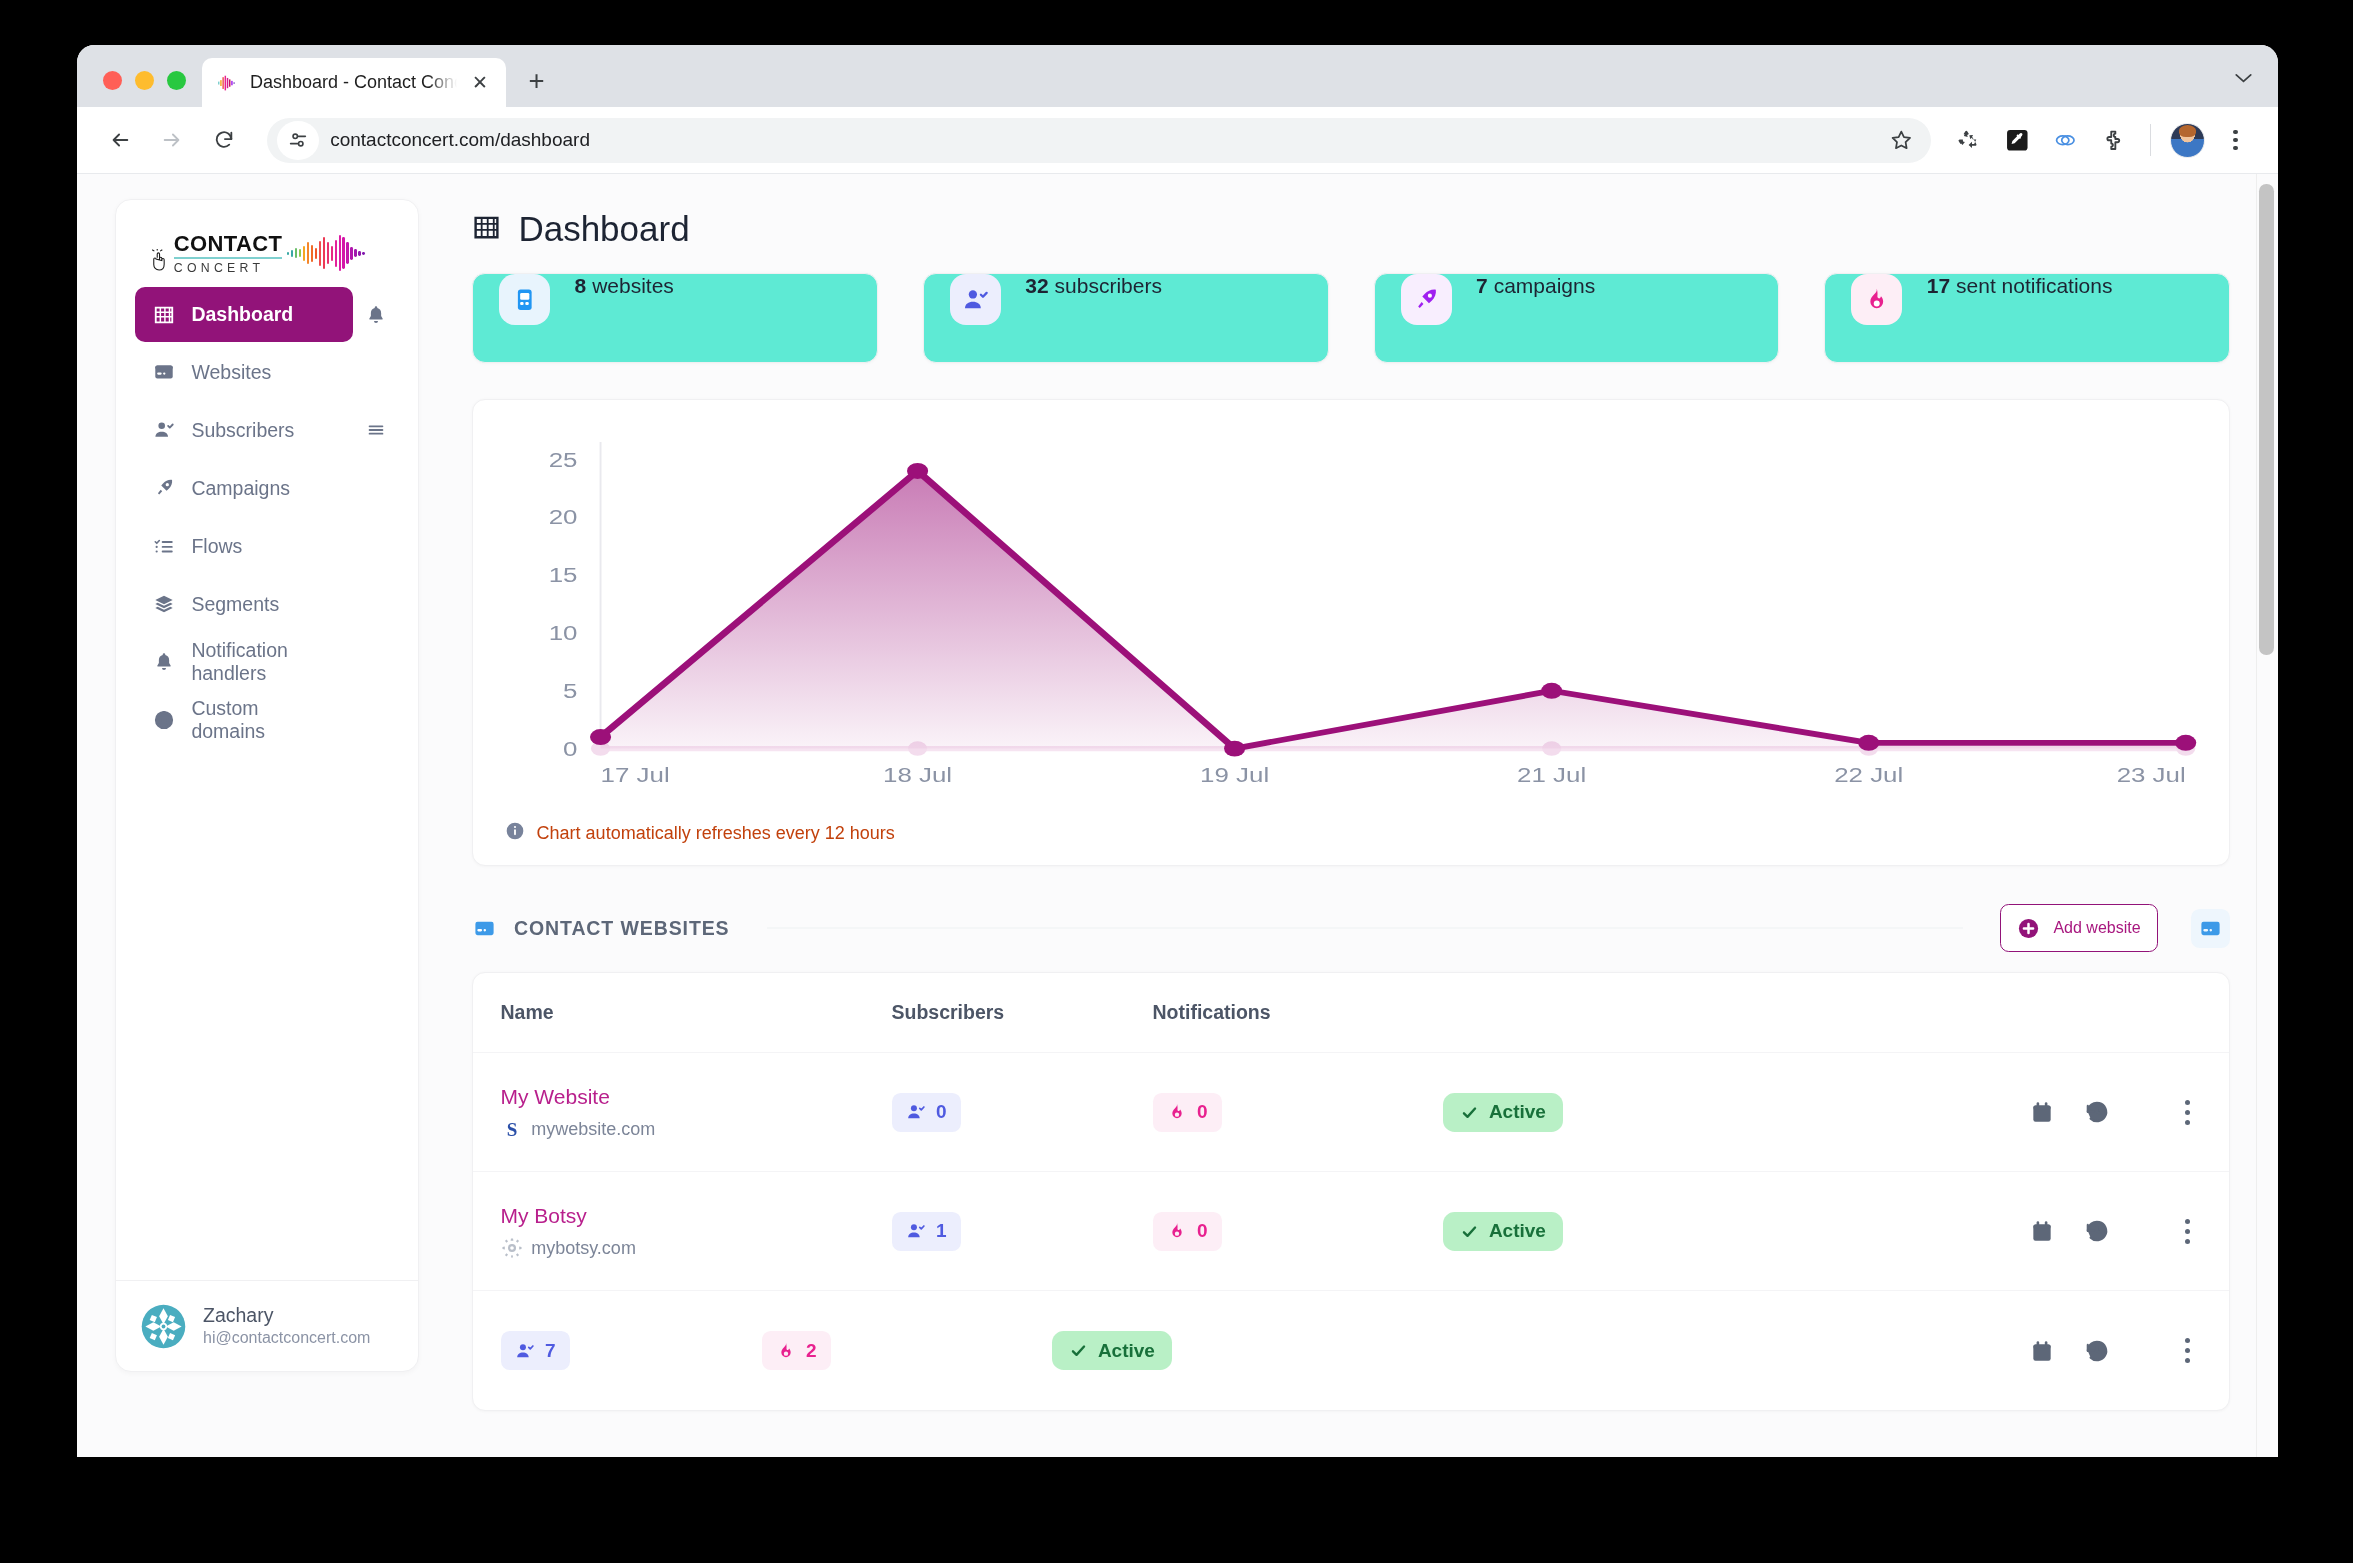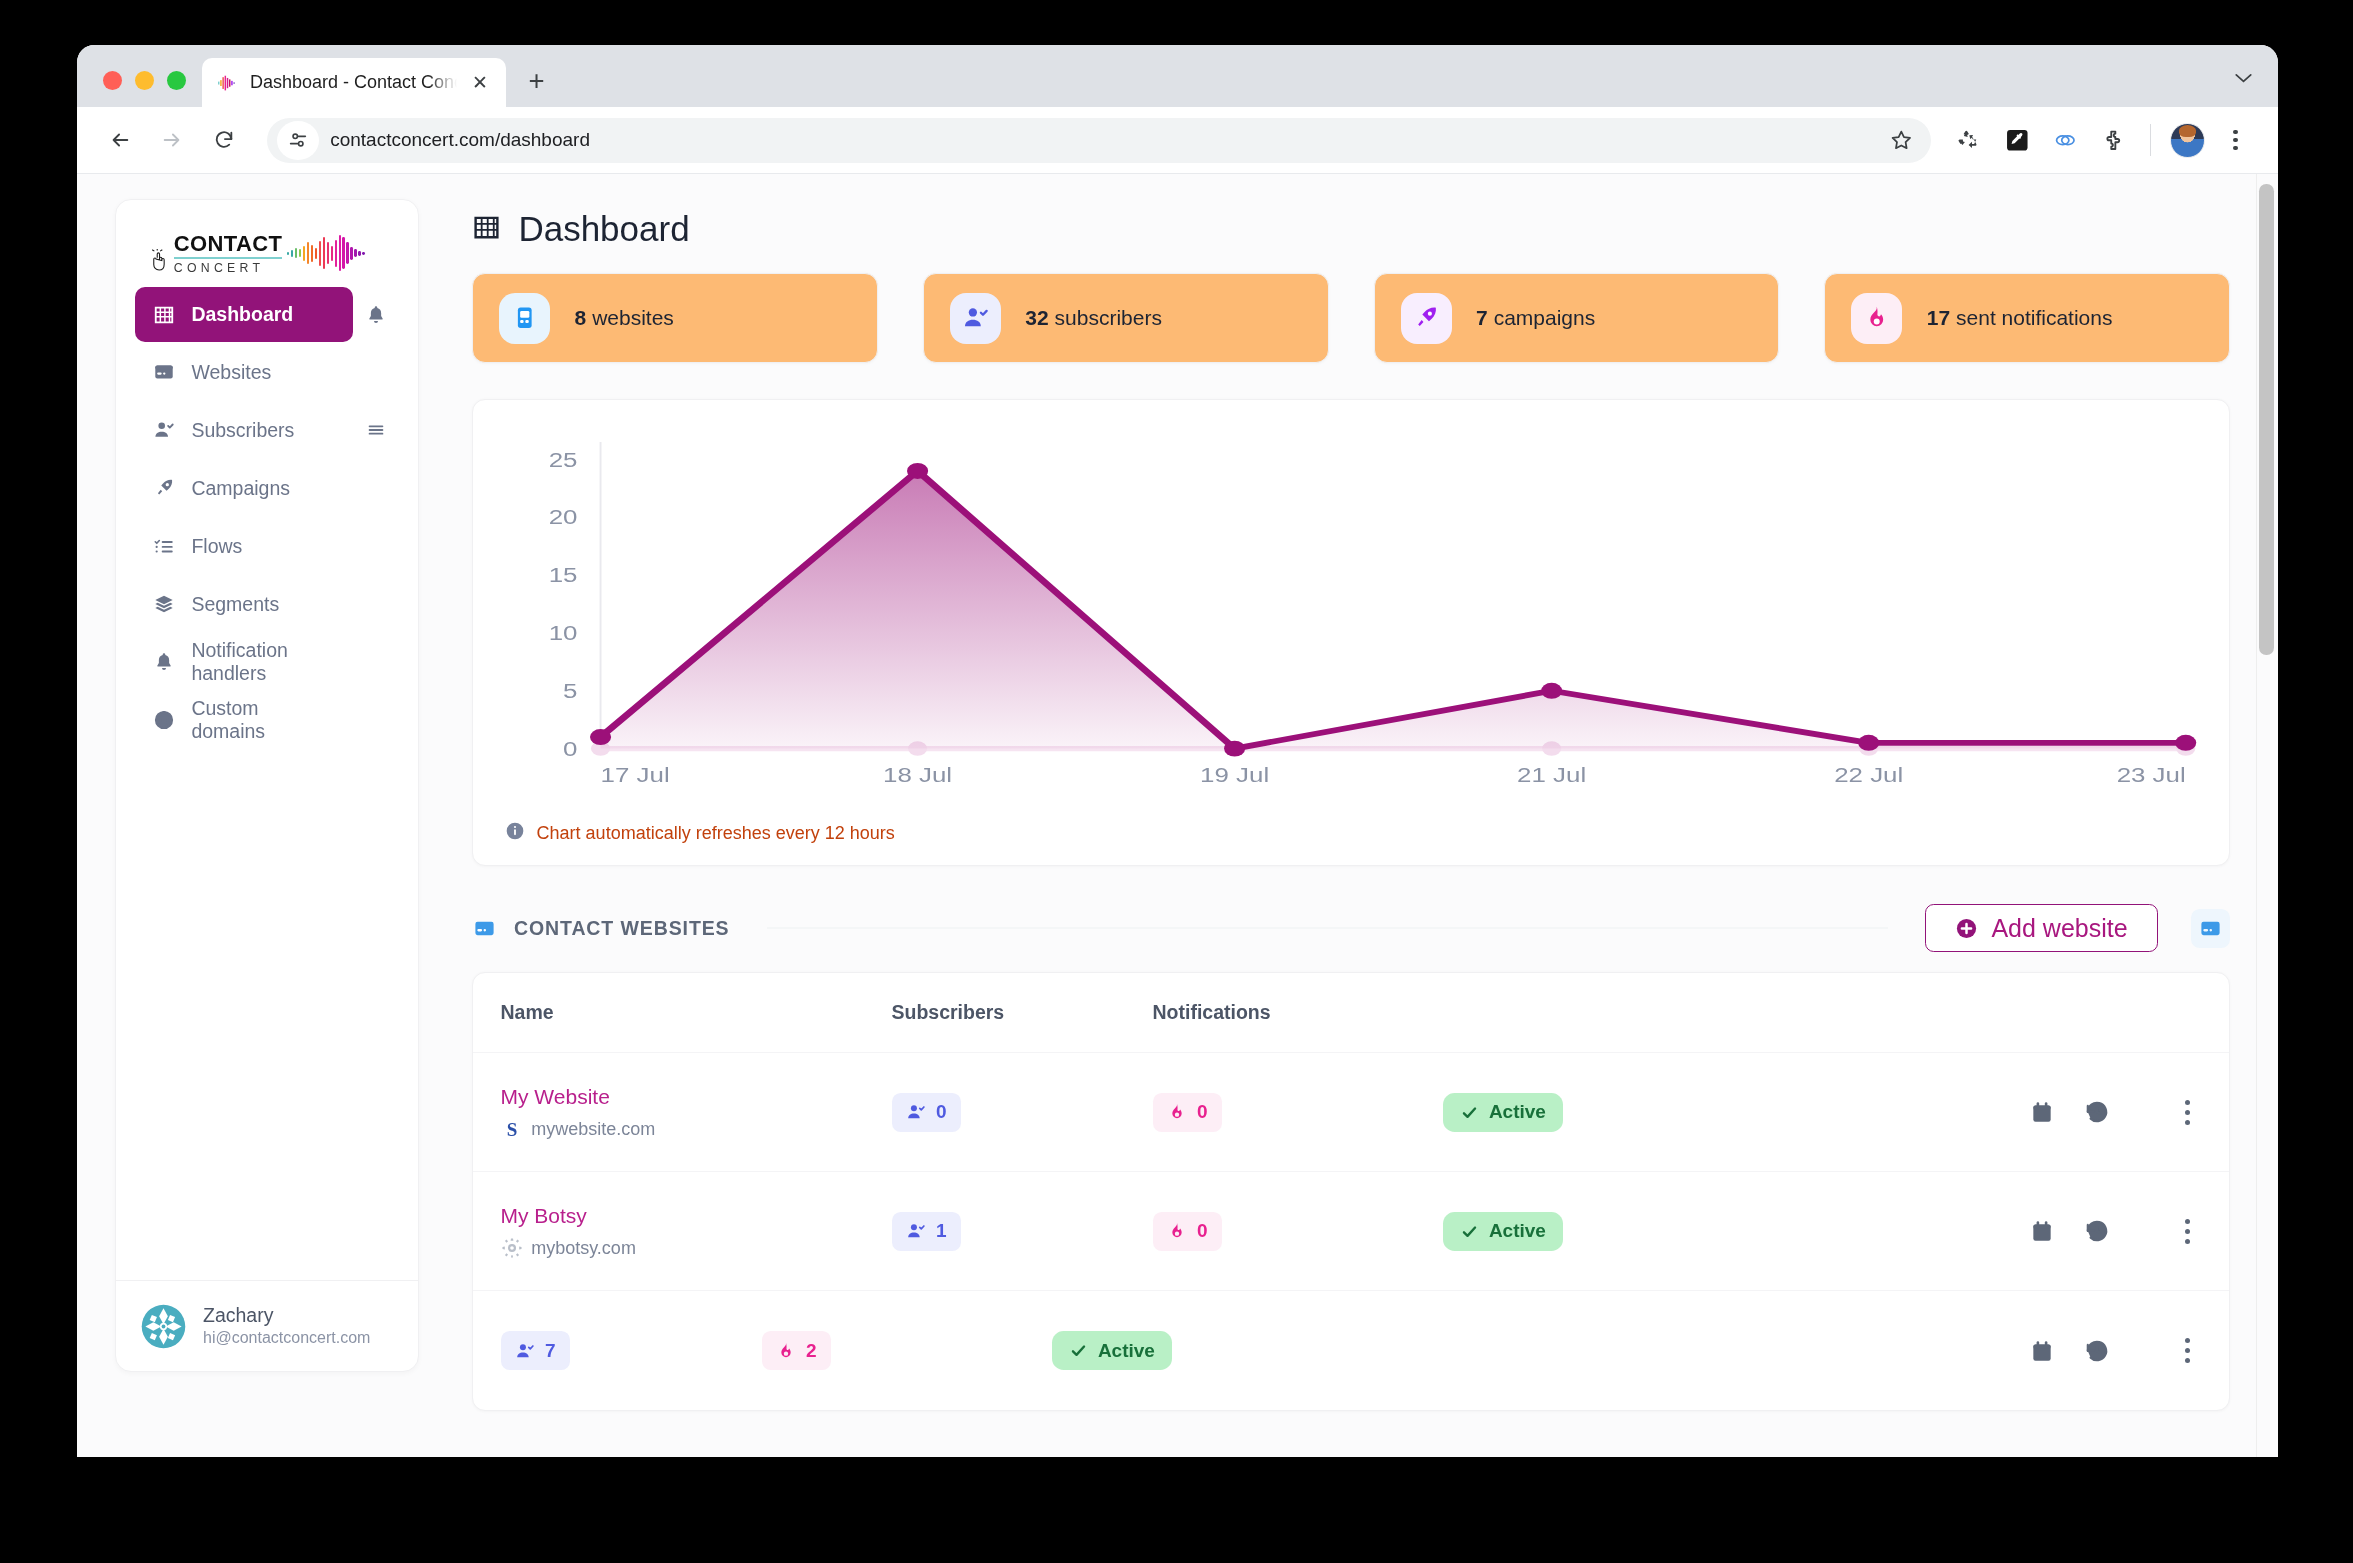--- a/index.html
+++ b/index.html
@@ -230,25 +230,25 @@
     display: flex; align-items: center; gap: 17.4px;
     margin: 14.5px 0 24.6px 0;
   }
   .page-title svg { width: 29px; height: 29px; fill: #1d2433; }
   .page-title h1 { font-size: 35px; font-weight: 400; color: #1d2433; }
 
   
   .stats { display: flex; gap: 45px; margin-bottom: 36px; }
   .stat-card {
     flex: 1 1 0;
-    background: #fdba74;
+    background: #5eead4;
     border: 1.4px solid #f0f0f2;
     border-radius: 13px;
     height: 90px;
-    display: flex; align-items: center;
+    display: flex; align-items: flex-start;
     padding: 0 26px;
     gap: 24.6px;
     box-shadow: 0 0.7px 2.9px rgba(16,24,40,.03);
   }
   .stat-ico {
     width: 51px; height: 51px; border-radius: 16px;
     display: flex; align-items: center; justify-content: center;
     flex: 0 0 auto;
   }
   .stat-ico svg { width: 27.5px; height: 27.5px; }
@@ -280,24 +280,24 @@
   }
   .section-head .sh-ico { width: 24.6px; height: 24.6px; flex:0 0 auto; display:flex;align-items:center;justify-content:center; }
   .section-head .sh-ico svg { width: 23px; height: 23px; fill: #3d9ae8; }
   .section-title {
     font-size: 19.5px; font-weight: 700; letter-spacing: 0.9px; color: #5d6778;
     white-space: nowrap;
   }
   .section-rule { flex: 1 1 auto; height: 1.4px; background: #f4f6f7; margin: 0 20px; }
   .btn-add {
     display: flex; align-items: center; gap: 13px;
-    height: 48px; padding: 0 29px;
+    height: 48px; padding: 0 16px;
     border: 1.4px solid #921379; border-radius: 8.7px;
     background: #ffffff; color: #a8177f;
-    font-size: 25px; white-space: nowrap;
+    font-size: 16px; white-space: nowrap;
   }
   .btn-add .plus-ico { width: 23px; height: 23px; flex: 0 0 auto; }
   .head-trail-ico {
     width: 39px; height: 39px; margin-left: 16px; border-radius: 8.7px;
     display: flex; align-items: center; justify-content: center;
     background: #eef6fd;
   }
   .head-trail-ico svg { width: 23px; height: 23px; fill: #3d9ae8; }
 
   

